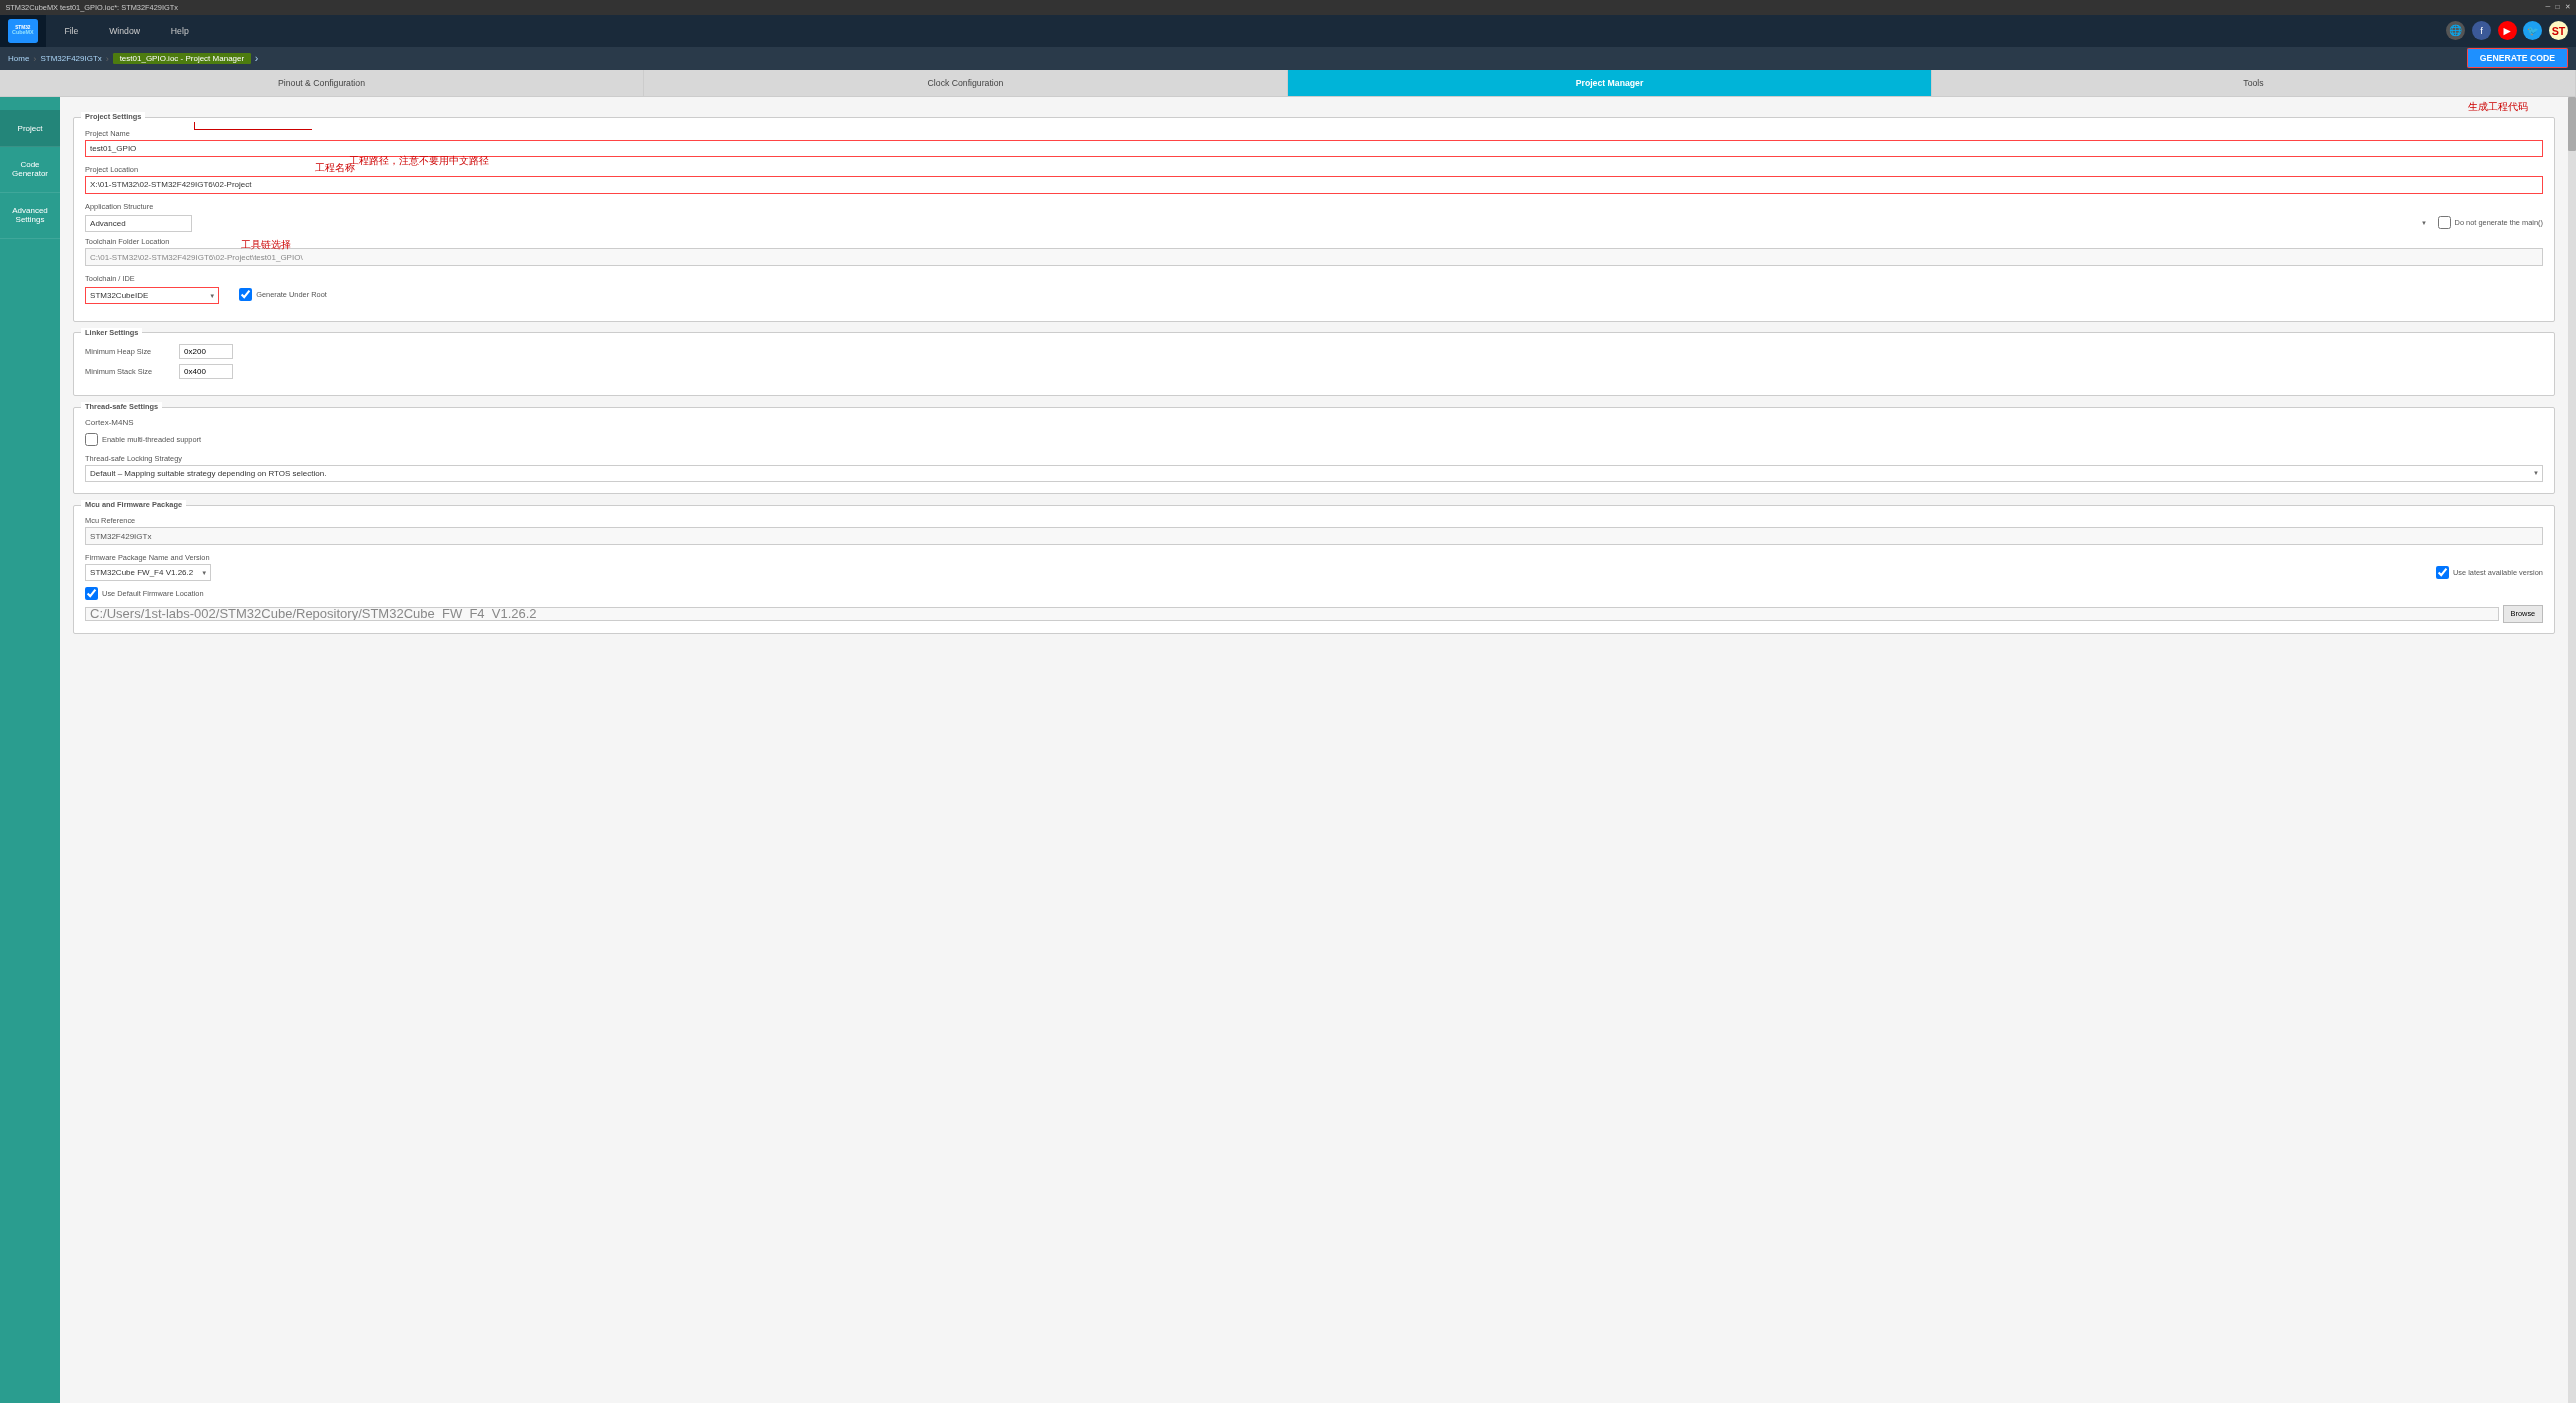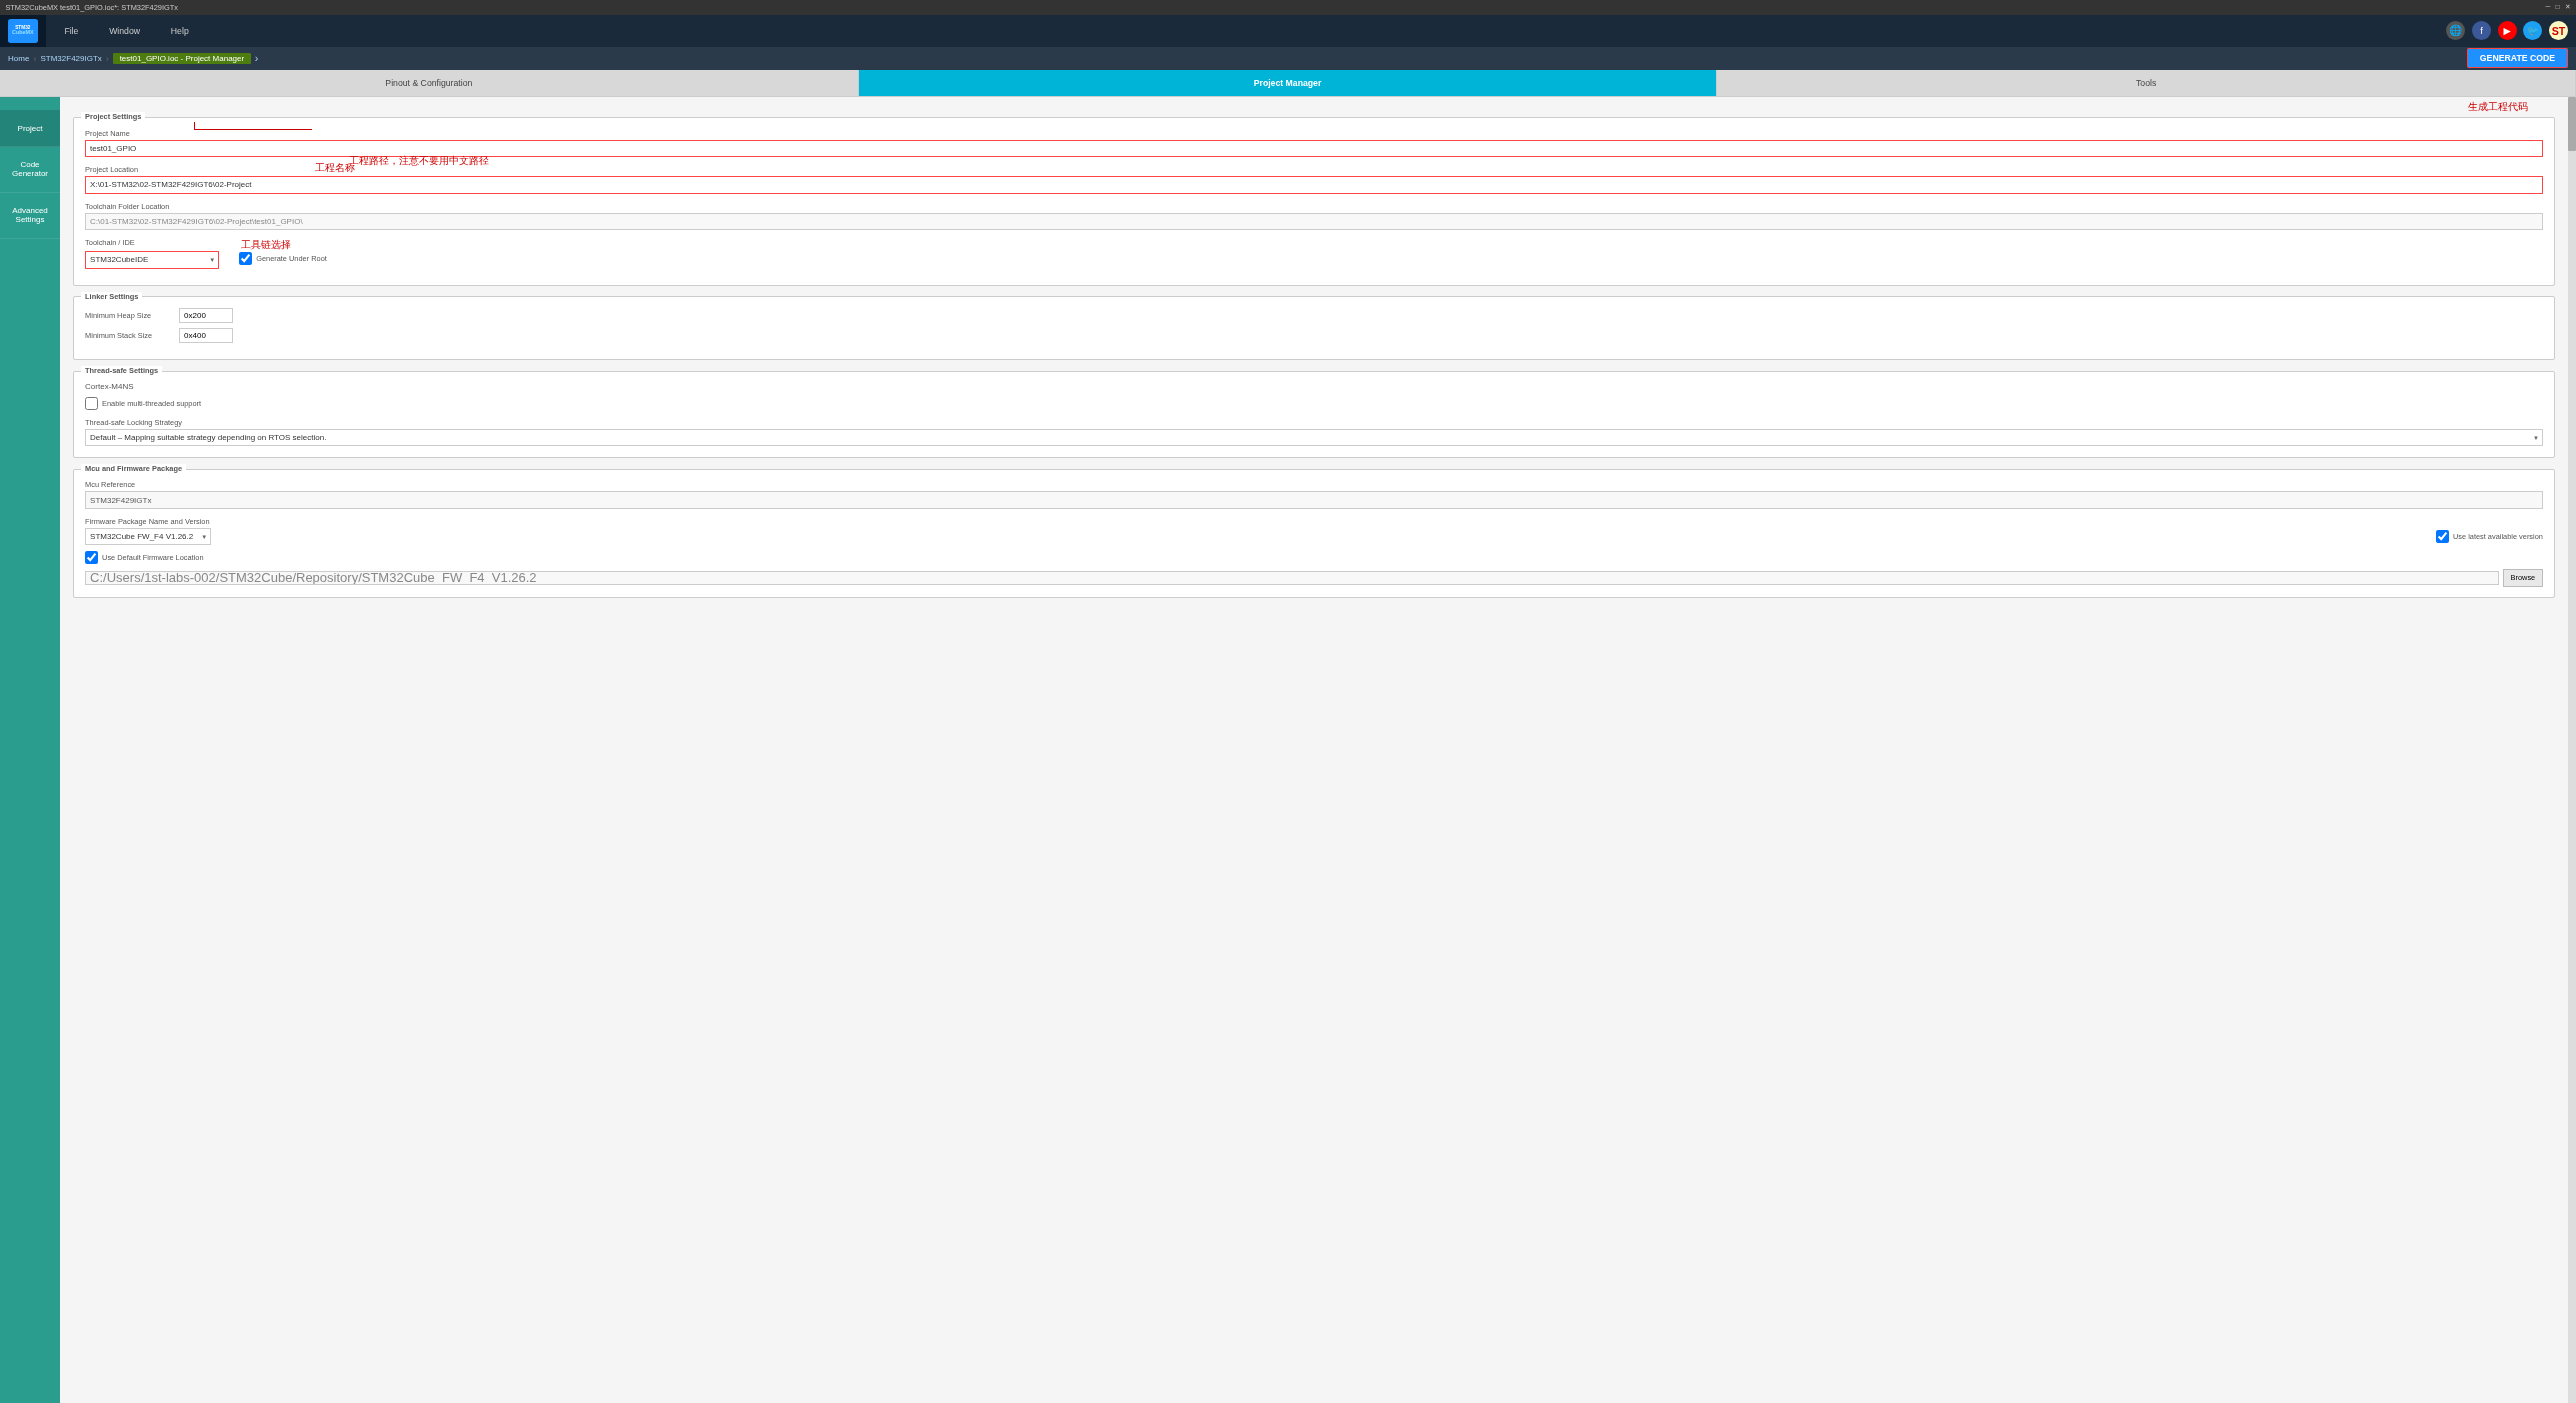--- a/index.html
+++ b/index.html
@@ -367,20 +367,23 @@
   <span class="breadcrumb-sep">›</span>
   <span class="breadcrumb-active">test01_GPIO.ioc - Project Manager</span>
   <span class="breadcrumb-arrow">›</span>
   <button class="generate-btn">GENERATE CODE</button>
 </div>
 
 <div class="tab-bar">
   <div class="tab">
     <span>Pinout &amp; Configuration</span>
   </div>
+  <div class="tab">
+    <span>Clock Configuration</span>
+  </div>
   <div class="tab active">
     <span>Project Manager</span>
   </div>
   <div class="tab">
     <span>Tools</span>
   </div>
 </div>
 
 <div class="main-layout">
 
@@ -404,20 +407,35 @@
       <div class="form-row">
         <label class="form-label">Project Name</label>
         <input class="form-input highlighted" type="text" value="test01_GPIO" style="">
       </div>
 
       <div class="form-row">
         <label class="form-label">Project Location</label>
         <input class="form-input highlighted" type="text" value="X:\01-STM32\02-STM32F429IGT6\02-Project" style="">
       </div>
 
+      <div class="form-row-inline">
+        <div style="display:flex; flex-direction:column; gap:2px; flex:1;">
+          <label class="form-label">Application Structure</label>
+          <div class="select-with-arrow">
+            <select class="form-select">
+              <option>Advanced</option>
+              <option>Basic</option>
+            </select>
+          </div>
+        </div>
+        <div class="checkbox-row" style="margin-top: 10.7px;">
+          <input type="checkbox" style="">
+          <span>Do not generate the main()</span>
+        </div>
+      </div>
 
       <div class="form-row">
         <label class="form-label">Toolchain Folder Location</label>
         <input class="form-input" type="text" value="C:\01-STM32\02-STM32F429IGT6\02-Project\test01_GPIO\" style="color: rgb(136, 136, 136); background: rgb(248, 248, 248);" readonly="">
       </div>
 
       <div class="form-row-inline">
         <div style="display:flex; flex-direction:column; gap:2px;">
           <label class="form-label">Toolchain / IDE</label>
           <div class="select-with-arrow">

